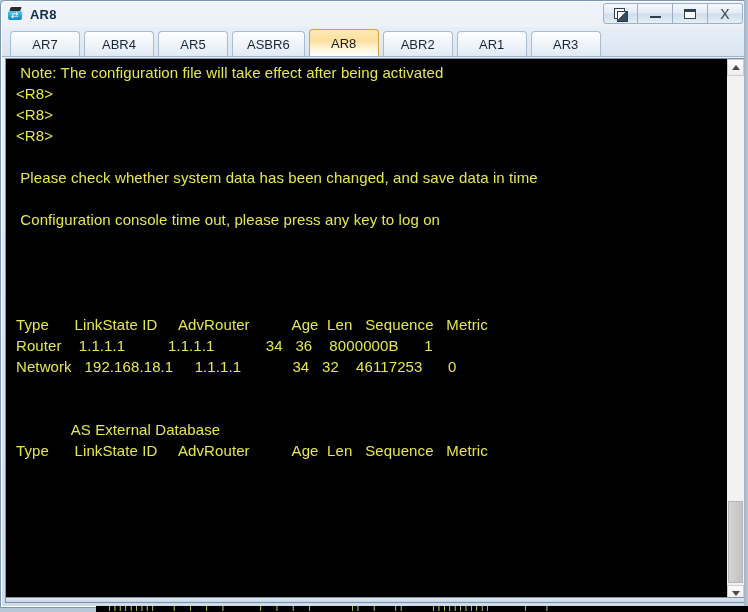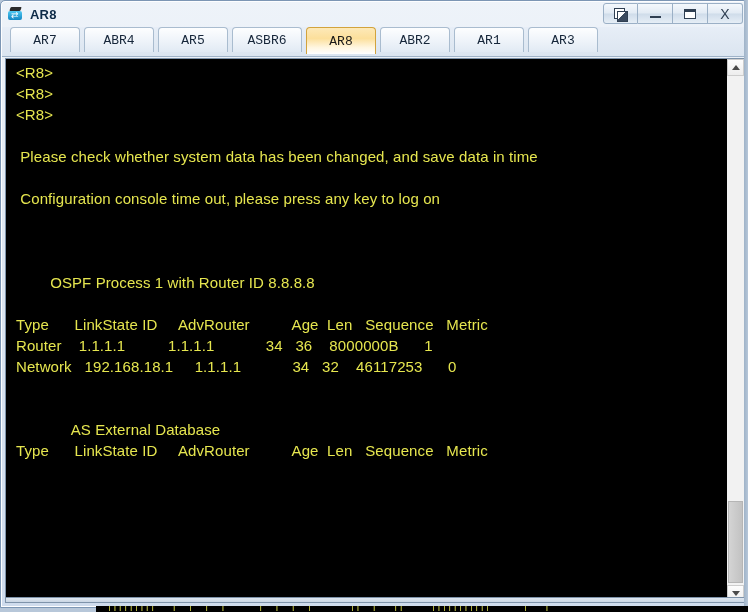--- a/index.html
+++ b/index.html
@@ -126,24 +126,23 @@
 
   
   .tabstrip {
     position: absolute;
     left: 1px; top: 26px;
     width: 745px;
     height: 30px;
     box-sizing: border-box;
     padding-left: 8px;
     display: flex;
-    align-items: flex-start;
+    align-items: flex-end;
     background: linear-gradient(to bottom, #e7eef7 0%, #dbe5f0 100%);
     border-bottom: 1px solid #9fb3c8;
-    font-family: Liberation Mono, monospace;
   }
   .tab {
     height: 25px;
     min-width: 70px;
     margin-right: 4px;
     box-sizing: border-box;
     display: flex;
     align-items: center;
     justify-content: center;
     padding: 0 14px;
@@ -321,31 +320,31 @@
     <div class="tab">
         <span>AR1</span>
       </div>
     <div class="tab">
         <span>AR3</span>
       </div>
   </div>
 
   <div class="term-wrap">
     <div class="term" id="term">
+        <div class="term-line"> Note: The configuration file will take effect after being activated</div>
         <div class="term-line">&lt;R8&gt;</div>
         <div class="term-line">&lt;R8&gt;</div>
         <div class="term-line">&lt;R8&gt;</div>
         <div class="term-line blank"> </div>
         <div class="term-line"> Please check whether system data has been changed, and save data in time</div>
         <div class="term-line blank"> </div>
         <div class="term-line"> Configuration console time out, please press any key to log on</div>
         <div class="term-line blank"> </div>
         <div class="term-line blank"> </div>
         <div class="term-line blank"> </div>
-        <div class="term-line">        OSPF Process 1 with Router ID 8.8.8.8</div>
         <div class="term-line blank"> </div>
         <div class="term-line">Type      LinkState ID     AdvRouter          Age  Len   Sequence   Metric</div>
         <div class="term-line">Router    1.1.1.1          1.1.1.1            34   36    8000000B      1</div>
         <div class="term-line">Network   192.168.18.1     1.1.1.1            34   32    46117253      0</div>
         <div class="term-line blank"> </div>
         <div class="term-line blank"> </div>
         <div class="term-line">             AS External Database</div>
         <div class="term-line">Type      LinkState ID     AdvRouter          Age  Len   Sequence   Metric</div>
         <div class="term-line blank"> </div>
       </div>

